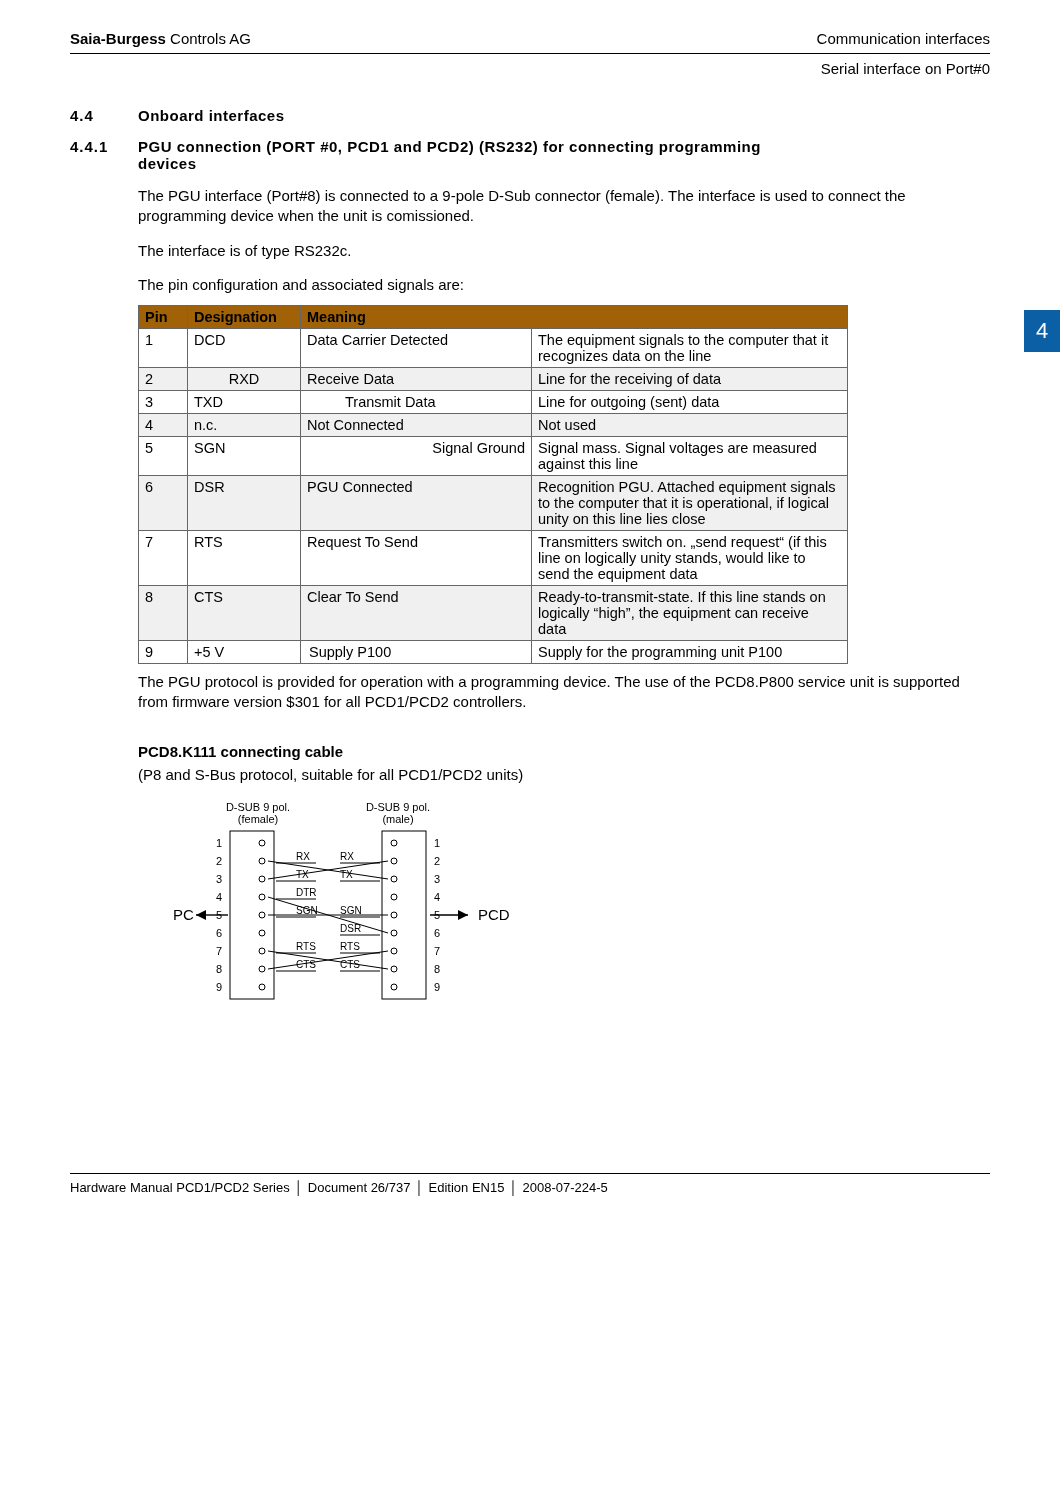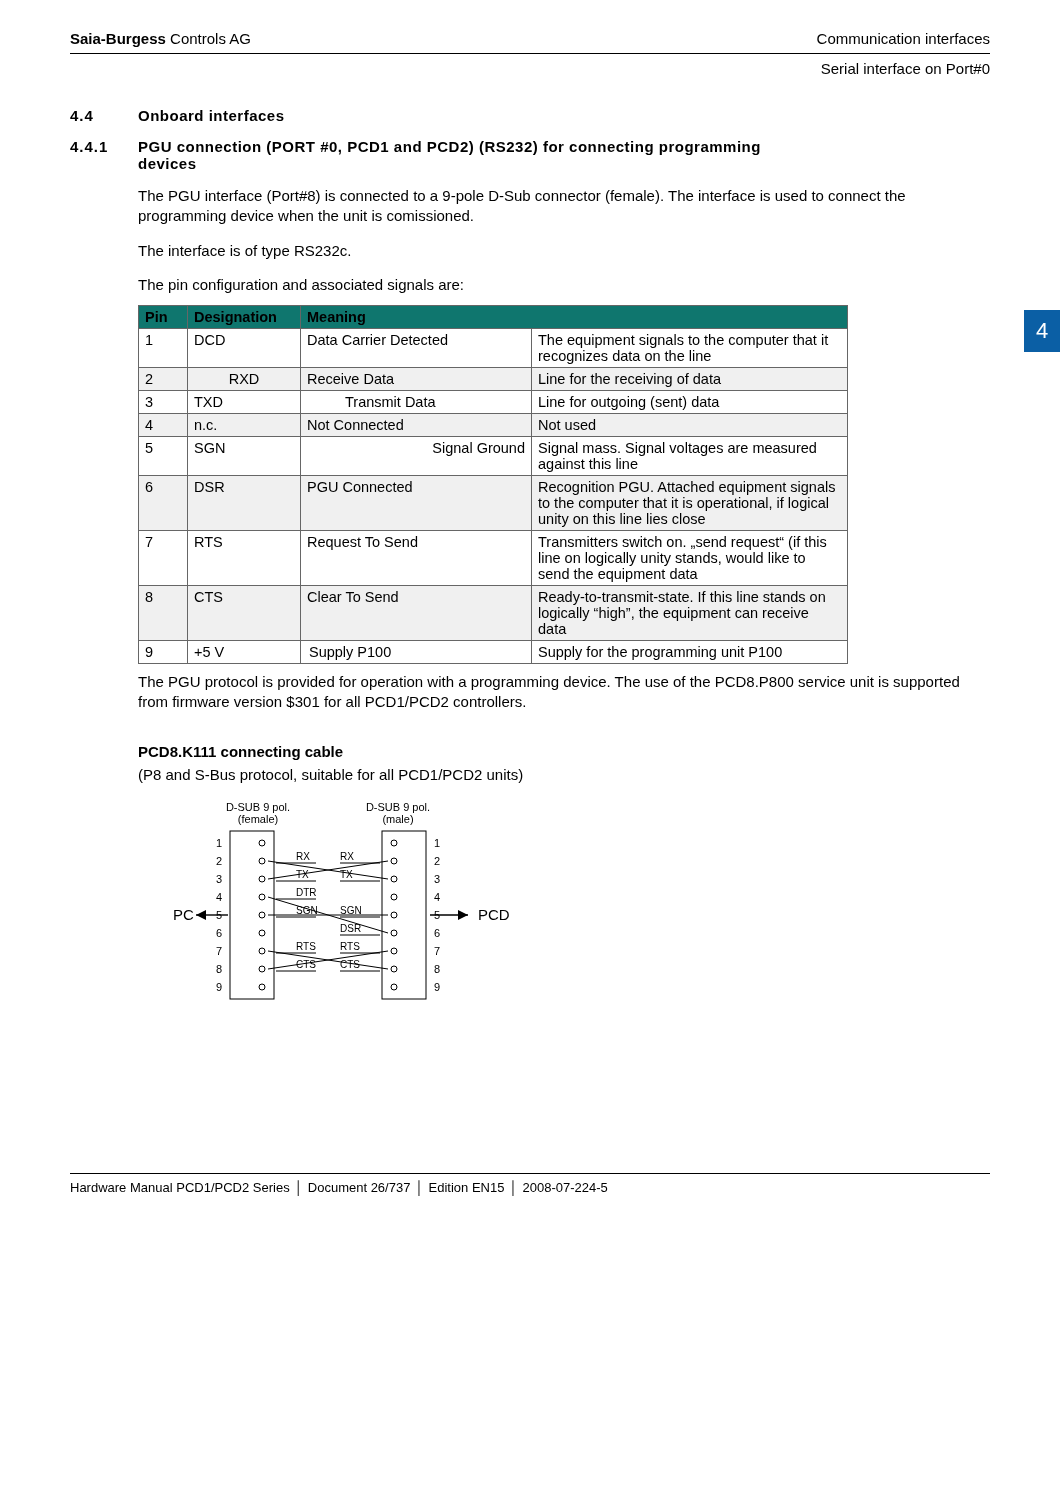--- a/index.html
+++ b/index.html
@@ -41,21 +41,21 @@
     margin-left: 68px;
     margin-top: 6px;
     font-size: 14.5px;
   }
   table.pins th, table.pins td {
     border: 1px solid #666;
     padding: 3px 6px;
     text-align: left;
     vertical-align: top;
   }
-  table.pins th { background: #0f766e; font-weight: bold; }
+  table.pins th { background: #a16207; font-weight: bold; }
   table.pins tr.shade td { background: #f0f0f0; }
   .cable-title { font-weight: bold; margin-left: 68px; margin-top: 30px; }
   .cable-sub { margin-left: 68px; margin-top: 6px; }
   .diagram-wrap { margin-left: 68px; margin-top: 10px; }
   .side-tab {
     position: absolute;
     right: 0;
     top: 310px;
     width: 36px;
     height: 42px;

